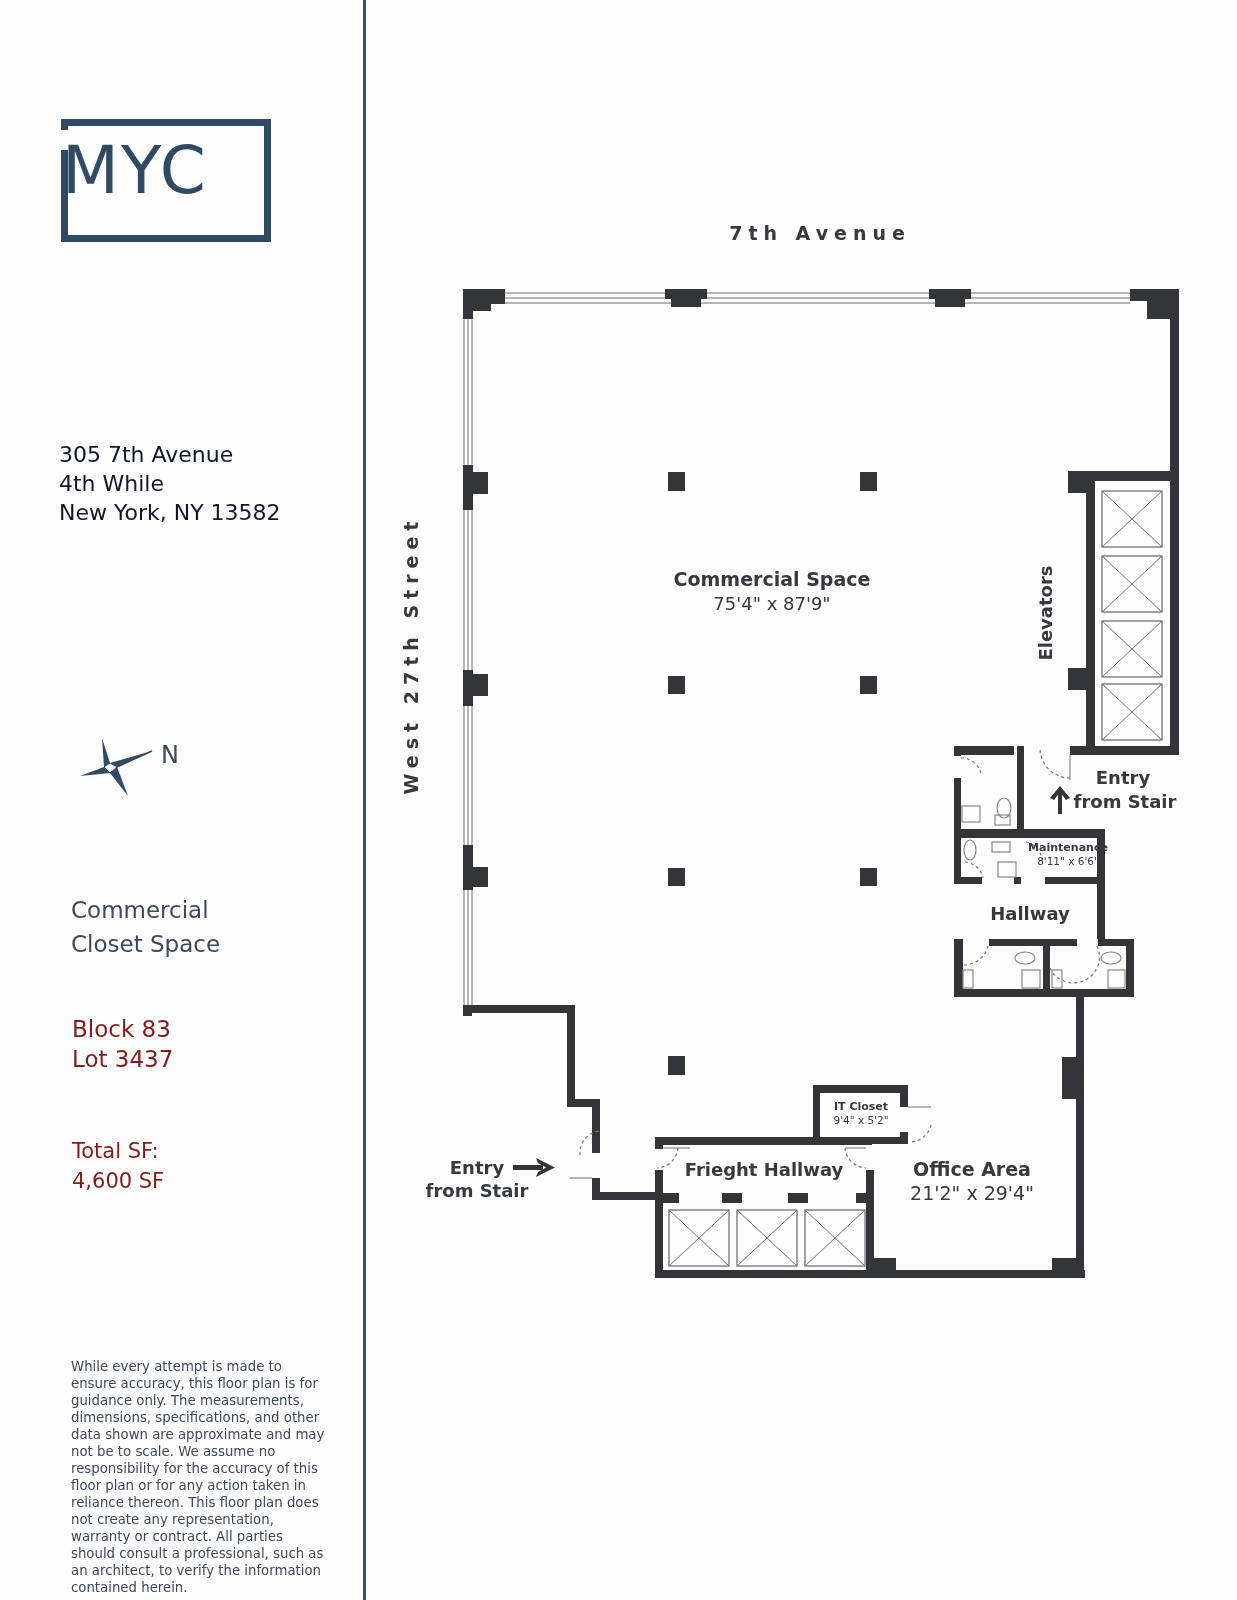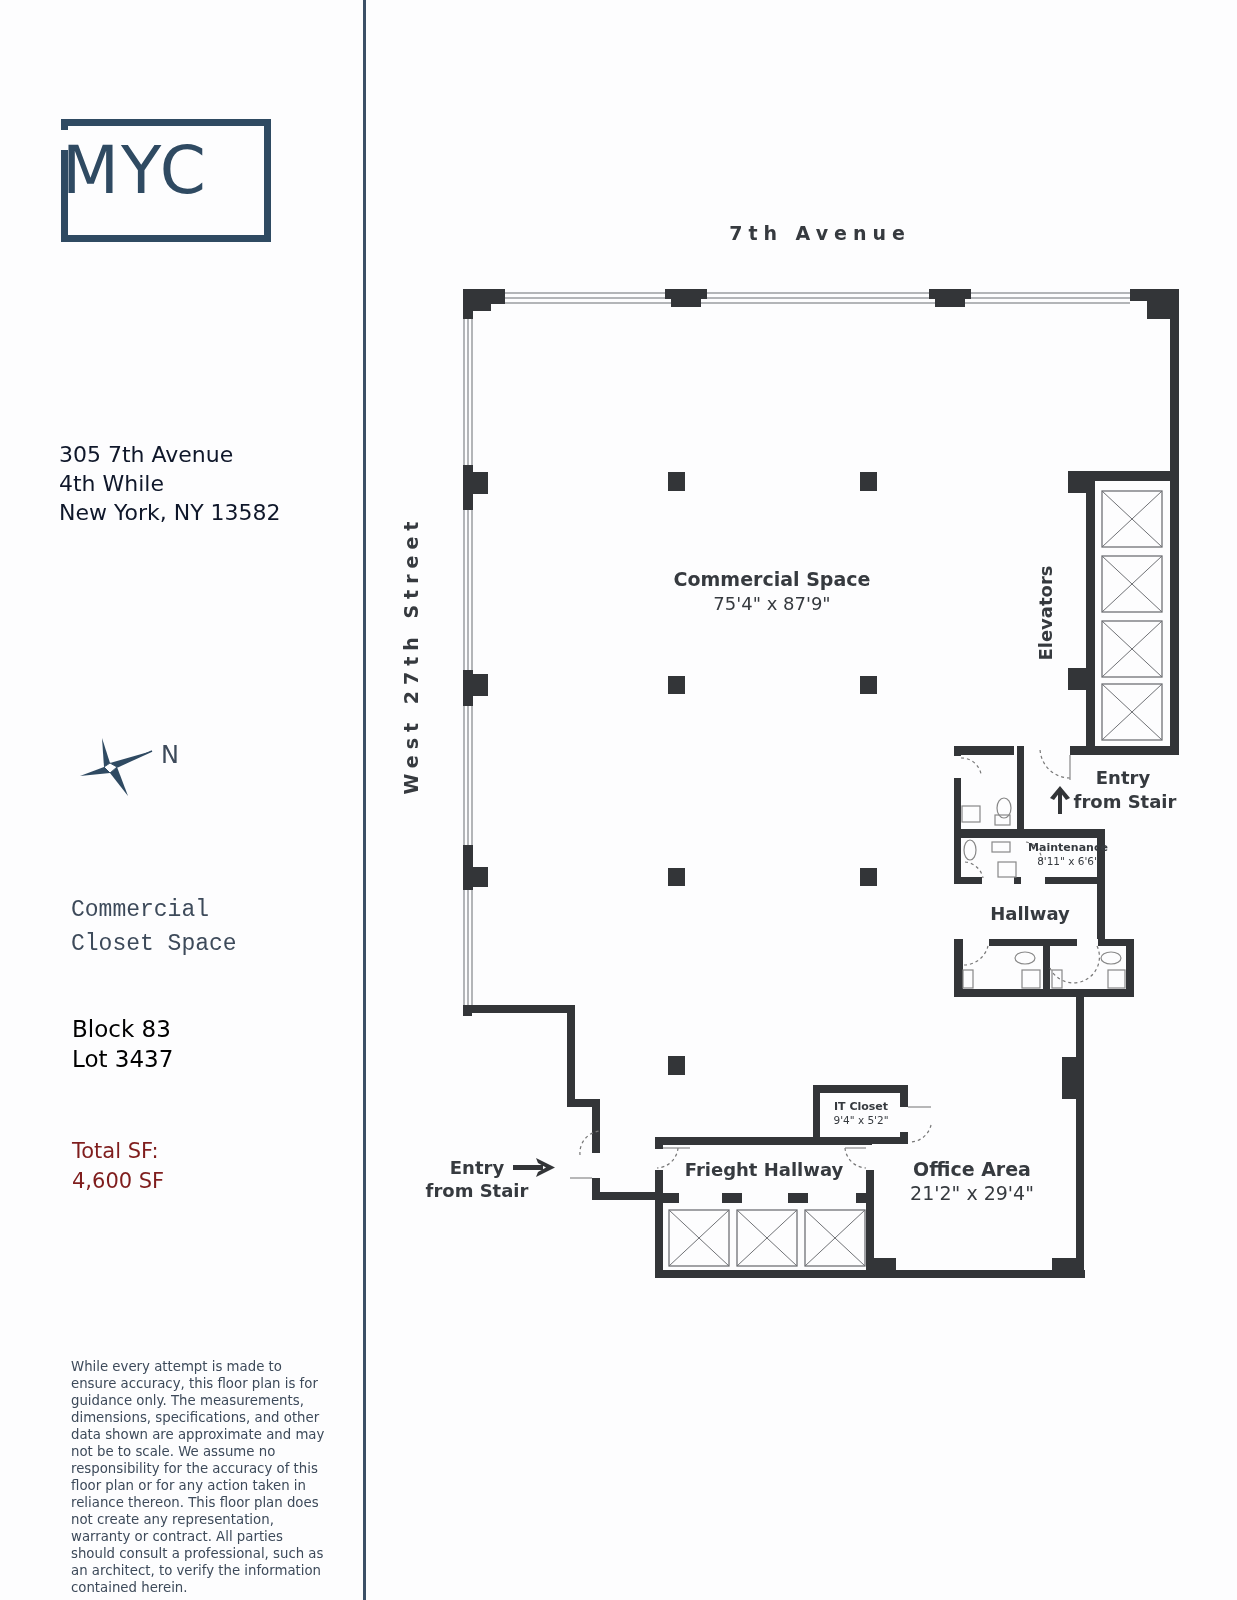--- a/index.html
+++ b/index.html
@@ -5,22 +5,22 @@
   html, body { margin: 0; padding: 0; background: #fdfdfe; }
   body { width: 1237px; height: 1600px; position: relative; overflow: hidden; font-family: "DejaVu Sans", sans-serif; color: #3a4756; }
   .sidebar { position: absolute; left: 0; top: 0; width: 364px; height: 1392px; margin-left: 10px; }
   .divider { position: absolute; left: 363px; top: 0; width: 3px; height: 1600px; background: #3c5066; }
   .logo { position: absolute; left: 51px; top: 119px; width: 210px; height: 123px; box-sizing: border-box; border: 7px solid #2f4a62; border-top-width: 7px; }
   .logo-gap { position: absolute; left: -7px; top: 4px; width: 7px; height: 20px; background: #fdfdfe; }
   .logo-text { position: absolute; left: -6px; top: 12px; font-family: "DejaVu Sans", sans-serif; font-size: 66px; letter-spacing: 2px; color: #2f4a62; font-weight: normal; line-height: 1; }
   .addr { position: absolute; left: 49px; top: 440px; font-size: 22px; line-height: 29px; color: #0f172a; }
   .compass { position: absolute; left: 70px; top: 738px; }
   .compass-n { position: absolute; left: 151px; top: 741px; font-size: 24px; color: #3d4a5a; }
-  .desc { position: absolute; left: 61px; top: 893px; font-size: 23px; line-height: 34px; color: #3d4a5a; font-family: Liberation Mono, monospace; }
-  .block { position: absolute; left: 62px; top: 1014px; font-size: 23px; line-height: 30px; color: #000000; }
+  .desc { position: absolute; left: 61px; top: 893px; font-size: 23px; line-height: 34px; color: #3d4a5a; }
+  .block { position: absolute; left: 62px; top: 1014px; font-size: 23px; line-height: 30px; color: #7f1d1d; }
   .total { position: absolute; left: 62px; top: 1136px; font-size: 21px; line-height: 30px; color: #7f1d1d; }
   .disclaimer { position: absolute; left: 61px; top: 1358px; width: 260px; font-size: 13.3px; line-height: 17px; color: #3d4a5a; }
   .plan { position: absolute; left: 0; top: 0; }
   .lbl { font-family: "DejaVu Sans", sans-serif; fill: #363a3f; }
 </style>
 </head>
 <body>
 
 <div class="sidebar">
   <div class="logo">

